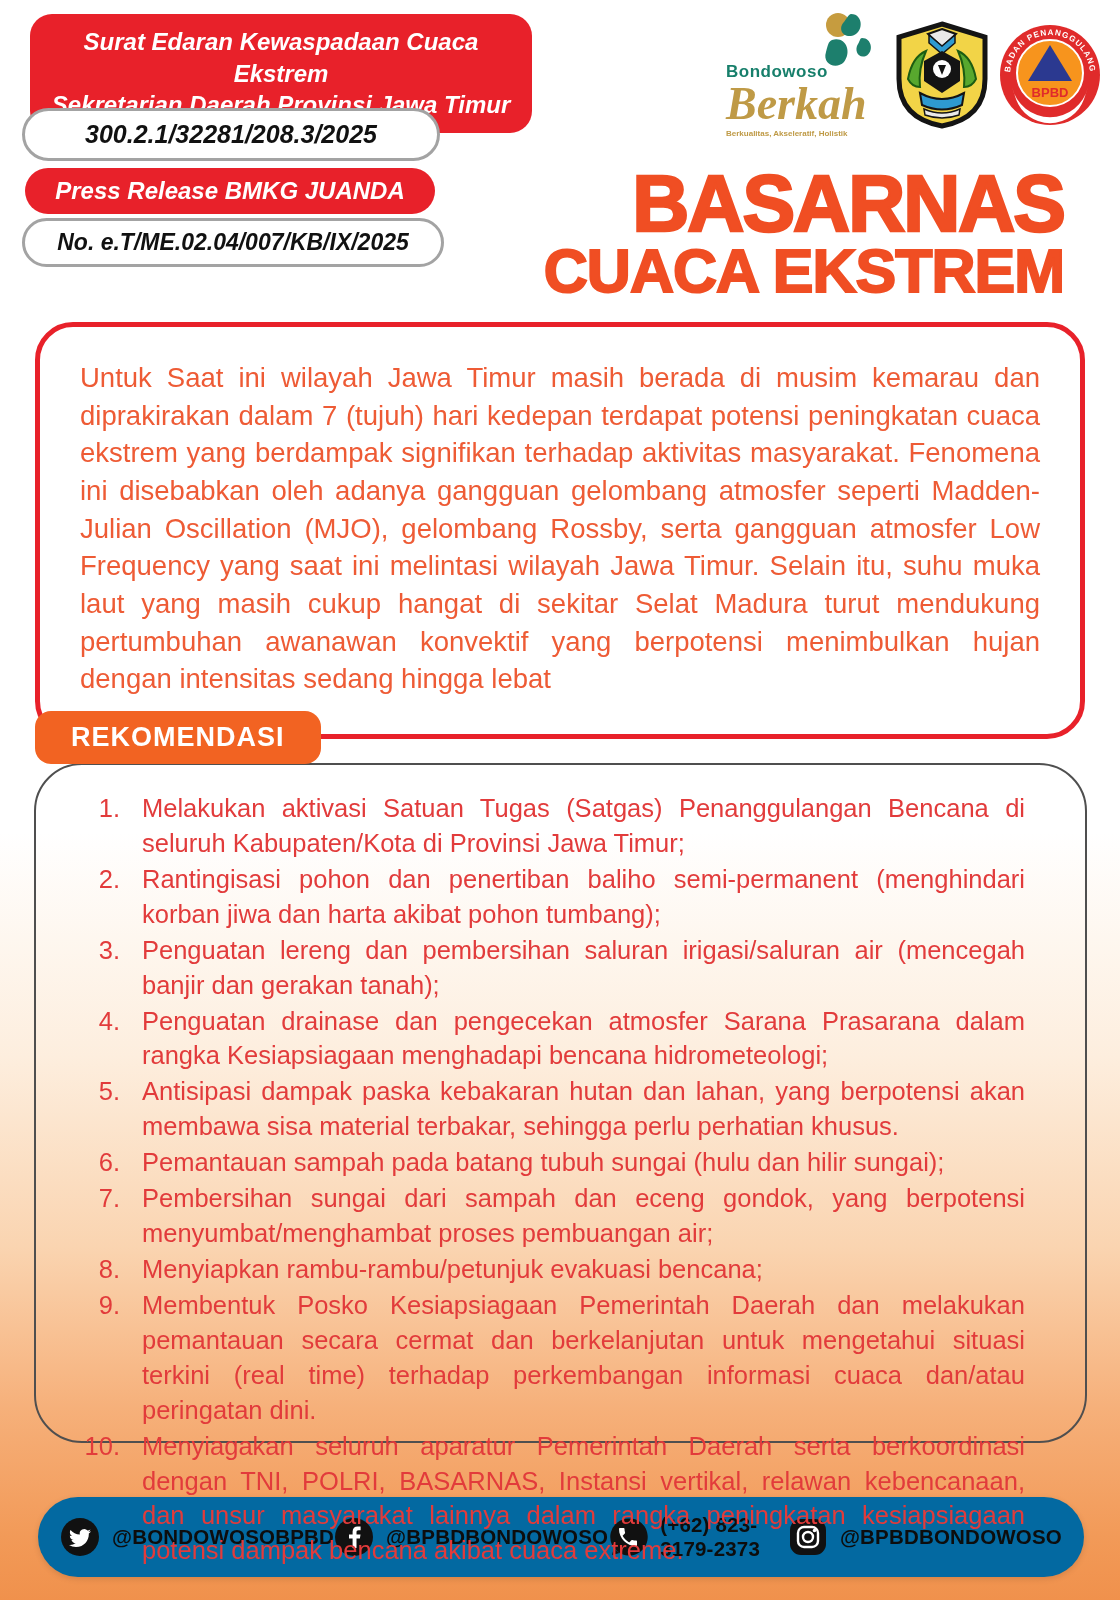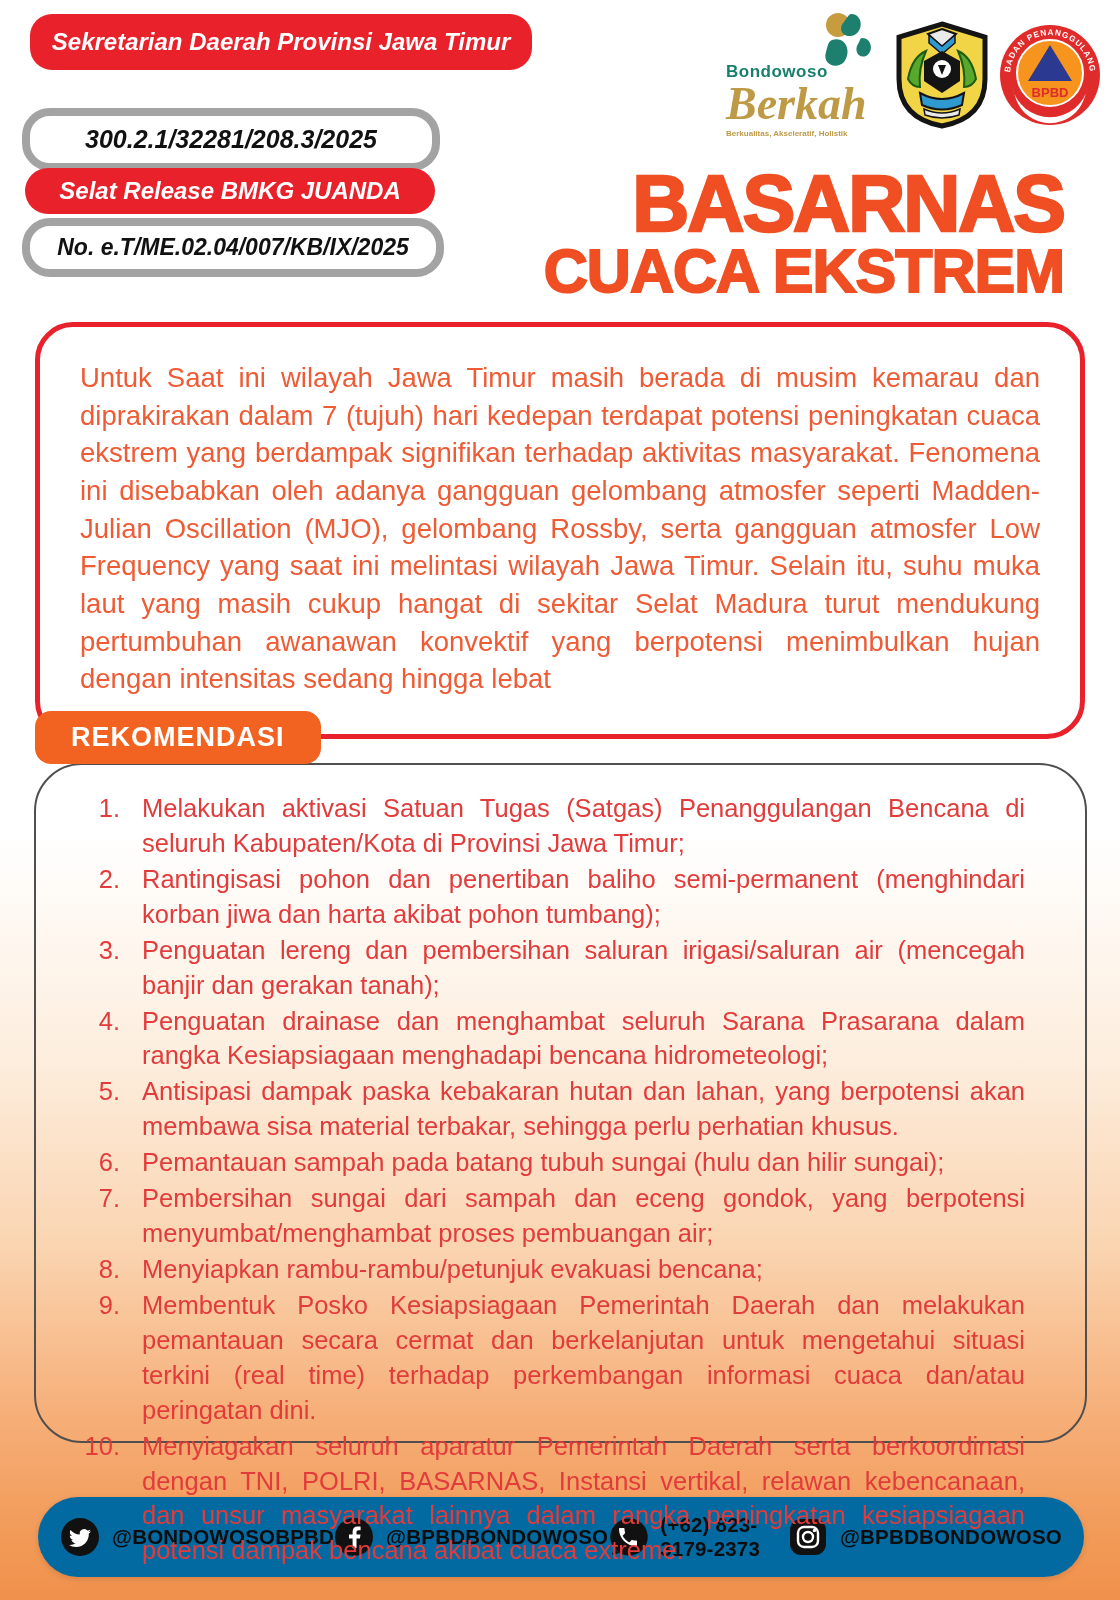--- a/index.html
+++ b/index.html
@@ -12,21 +12,21 @@
   .abs { position:absolute; }
 
   
   .banner-main {
     left:30px; top:14px; width:502px; padding:12px 18px;
     background:#e8212a; border-radius:22px;
     color:#fff; font-weight:bold; font-style:italic;
     font-size:24px; line-height:1.32; text-align:center;
   }
   .pill-outline {
-    background:#fff; border:8px solid #a3a3a3; border-radius:28px;
+    background:#fff; border:3px solid #a3a3a3; border-radius:28px;
     text-align:center; font-weight:bold; font-style:italic; color:#111;
   }
   .doc-number { left:22px; top:108px; width:418px; padding:9px 10px; font-size:25px; }
   .banner-press {
     left:25px; top:168px; width:410px; padding:9px 10px;
     background:#e8212a; border-radius:26px; color:#fff;
     font-weight:bold; font-style:italic; font-size:24px; text-align:center;
   }
   .ref-number { left:22px; top:218px; width:422px; padding:8px 6px; font-size:23px; }
 
@@ -74,26 +74,27 @@
     box-shadow:0 2px 6px rgba(0,0,0,.12);
   }
   .soc-item { display:flex; align-items:center; gap:12px; }
   .soc-icon { width:40px; height:40px; flex:0 0 40px; }
   .soc-label { color:#0d0d0d; font-weight:bold; font-size:20.5px; letter-spacing:.2px; }
 </style>
 </head>
 <body>
 
 <div class="abs banner-main">
+  <div>Surat Edaran Kewaspadaan Cuaca Ekstrem</div>
   <div>Sekretarian Daerah Provinsi Jawa Timur</div>
 </div>
 
 <div class="abs pill-outline doc-number">300.2.1/32281/208.3/2025</div>
 
-<div class="abs banner-press">Selat Release BMKG JUANDA</div>
+<div class="abs banner-press">Press Release BMKG JUANDA</div>
 
 <div class="abs pill-outline ref-number">No. e.T/ME.02.04/007/KB/IX/2025</div>
 
 <div class="abs logos">
 
   <div class="logo-berkah">
     <svg class="berkah-shapes" width="62" height="64" viewBox="0 0 62 64">
       <circle cx="20" cy="13" r="12" fill="#c69c3f"></circle>
       <path d="M33 2 C46 2 46 22 33 24 C24 25 20 16 26 10 C29 6 31 2 33 2 Z" fill="#1d7f6d"></path>
       <path d="M14 28 C28 24 34 40 26 50 C18 58 4 52 8 40 C10 33 10 30 14 28 Z" fill="#1d7f6d"></path>
@@ -154,21 +155,21 @@
   <div class="rek-item">
     <span class="num">2.</span>
     <span class="txt">Rantingisasi pohon dan penertiban baliho semi-permanent (menghindari korban jiwa dan harta akibat pohon tumbang);</span>
   </div>
   <div class="rek-item">
     <span class="num">3.</span>
     <span class="txt">Penguatan lereng dan pembersihan saluran irigasi/saluran air (mencegah banjir dan gerakan tanah);</span>
   </div>
   <div class="rek-item">
     <span class="num">4.</span>
-    <span class="txt">Penguatan drainase dan menghambat seluruh Sarana Prasarana dalam rangka Kesiapsiagaan menghadapi bencana hidrometeologi;</span>
+    <span class="txt">Penguatan drainase dan pengecekan atmosfer Sarana Prasarana dalam rangka Kesiapsiagaan menghadapi bencana hidrometeologi;</span>
   </div>
   <div class="rek-item">
     <span class="num">5.</span>
     <span class="txt">Antisipasi dampak paska kebakaran hutan dan lahan, yang berpotensi akan membawa sisa material terbakar, sehingga perlu perhatian khusus.</span>
   </div>
   <div class="rek-item">
     <span class="num">6.</span>
     <span class="txt">Pemantauan sampah pada batang tubuh sungai (hulu dan hilir sungai);</span>
   </div>
   <div class="rek-item">

